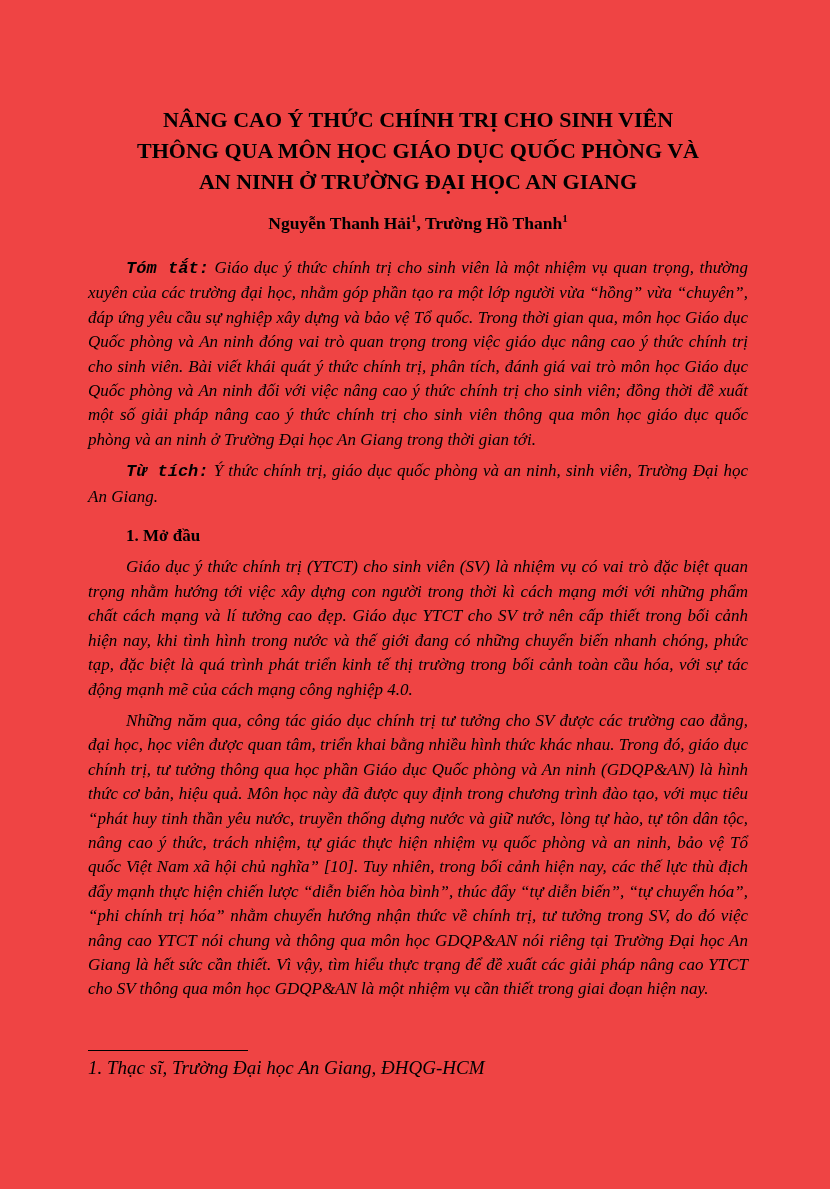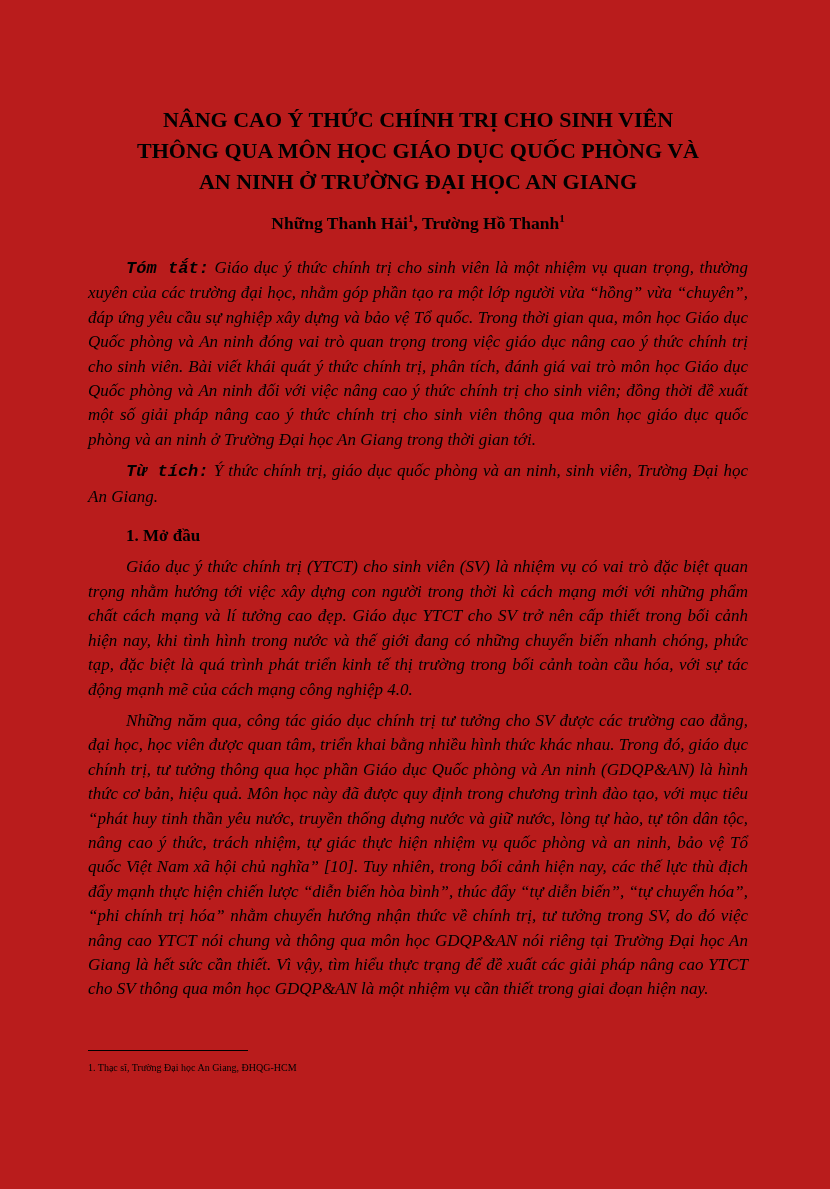--- a/index.html
+++ b/index.html
@@ -1,21 +1,21 @@
 <!DOCTYPE html>
 <html><head>
 <meta charset="utf-8">
 <style>
   * { box-sizing: border-box; }
   html, body { margin: 0; padding: 0; background: #ffffff; }
   .page {
     position: relative;
     width: 830px;
     height: 1189px;
-    background: #b91c1c;
+    background: #ef4444;
     color: #000000;
     font-family: "Liberation Serif", serif;
     overflow: hidden;
   }
   .content {
     position: absolute;
     left: 88px;
     top: 104px;
     width: 660px;
   }
@@ -57,37 +57,38 @@
     top: 1050px;
     width: 660px;
   }
   .footnote-rule {
     width: 160px;
     height: 0;
     border-top: 1.2px solid #000000;
     margin-bottom: 7px;
   }
   .footnote-text {
-    font-size: 10px;
+    font-size: 19px;
     line-height: 19px;
+    font-style: italic;
   }
 </style>
 </head>
 <body>
 
 <div class="page">
   <div class="content">
 
     <h1 class="title">
       <span class="title-line">NÂNG CAO Ý THỨC CHÍNH TRỊ CHO SINH VIÊN</span>
       <span class="title-line">THÔNG QUA MÔN HỌC GIÁO DỤC QUỐC PHÒNG VÀ</span>
       <span class="title-line">AN NINH Ở TRƯỜNG ĐẠI HỌC AN GIANG</span>
     </h1>
 
-    <p class="authors"><span>Những Thanh Hải</span><sup>1</sup><span>, </span><span>Trường Hồ Thanh</span><sup>1</sup></p>
+    <p class="authors"><span>Nguyễn Thanh Hải</span><sup>1</sup><span>, </span><span>Trường Hồ Thanh</span><sup>1</sup></p>
 
     <p class="para abstract"><span class="label-bi">Tóm tắt:</span> <span>Giáo dục ý thức chính trị cho sinh viên là một nhiệm vụ quan trọng, thường xuyên của các trường đại học, nhằm góp phần tạo ra một lớp người vừa “hồng” vừa “chuyên”, đáp ứng yêu cầu sự nghiệp xây dựng và bảo vệ Tổ quốc. Trong thời gian qua, môn học Giáo dục Quốc phòng và An ninh đóng vai trò quan trọng trong việc giáo dục nâng cao ý thức chính trị cho sinh viên. Bài viết khái quát ý thức chính trị, phân tích, đánh giá vai trò môn học Giáo dục Quốc phòng và An ninh đối với việc nâng cao ý thức chính trị cho sinh viên; đồng thời đề xuất một số giải pháp nâng cao ý thức chính trị cho sinh viên thông qua môn học giáo dục quốc phòng và an ninh ở Trường Đại học An Giang trong thời gian tới.</span></p>
 
     <p class="para keywords"><span class="label-bi">Từ tích:</span> <span>Ý thức chính trị, giáo dục quốc phòng và an ninh, sinh viên, Trường Đại học An Giang.</span></p>
 
     <h2 class="section-heading">1. Mở đầu</h2>
 
     <p class="para">Giáo dục ý thức chính trị (YTCT) cho sinh viên (SV) là nhiệm vụ có vai trò đặc biệt quan trọng nhằm hướng tới việc xây dựng con người trong thời kì cách mạng mới với những phẩm chất cách mạng và lí tưởng cao đẹp. Giáo dục YTCT cho SV trở nên cấp thiết trong bối cảnh hiện nay, khi tình hình trong nước và thế giới đang có những chuyển biến nhanh chóng, phức tạp, đặc biệt là quá trình phát triển kinh tế thị trường trong bối cảnh toàn cầu hóa, với sự tác động mạnh mẽ của cách mạng công nghiệp 4.0.</p>
 
     <p class="para">Những năm qua, công tác giáo dục chính trị tư tưởng cho SV được các trường cao đẳng, đại học, học viên được quan tâm, triển khai bằng nhiều hình thức khác nhau. Trong đó, giáo dục chính trị, tư tưởng thông qua học phần Giáo dục Quốc phòng và An ninh (GDQP&amp;AN) là hình thức cơ bản, hiệu quả. Môn học này đã được quy định trong chương trình đào tạo, với mục tiêu “phát huy tinh thần yêu nước, truyền thống dựng nước và giữ nước, lòng tự hào, tự tôn dân tộc, nâng cao ý thức, trách nhiệm, tự giác thực hiện nhiệm vụ quốc phòng và an ninh, bảo vệ Tổ quốc Việt Nam xã hội chủ nghĩa” [10]. Tuy nhiên, trong bối cảnh hiện nay, các thế lực thù địch đẩy mạnh thực hiện chiến lược “diễn biến hòa bình”, thúc đẩy “tự diễn biến”, “tự chuyển hóa”, “phi chính trị hóa” nhằm chuyển hướng nhận thức về chính trị, tư tưởng trong SV, do đó việc nâng cao YTCT nói chung và thông qua môn học GDQP&amp;AN nói riêng tại Trường Đại học An Giang là hết sức cần thiết. Vì vậy, tìm hiểu thực trạng để đề xuất các giải pháp nâng cao YTCT cho SV thông qua môn học GDQP&amp;AN là một nhiệm vụ cần thiết trong giai đoạn hiện nay.</p>

